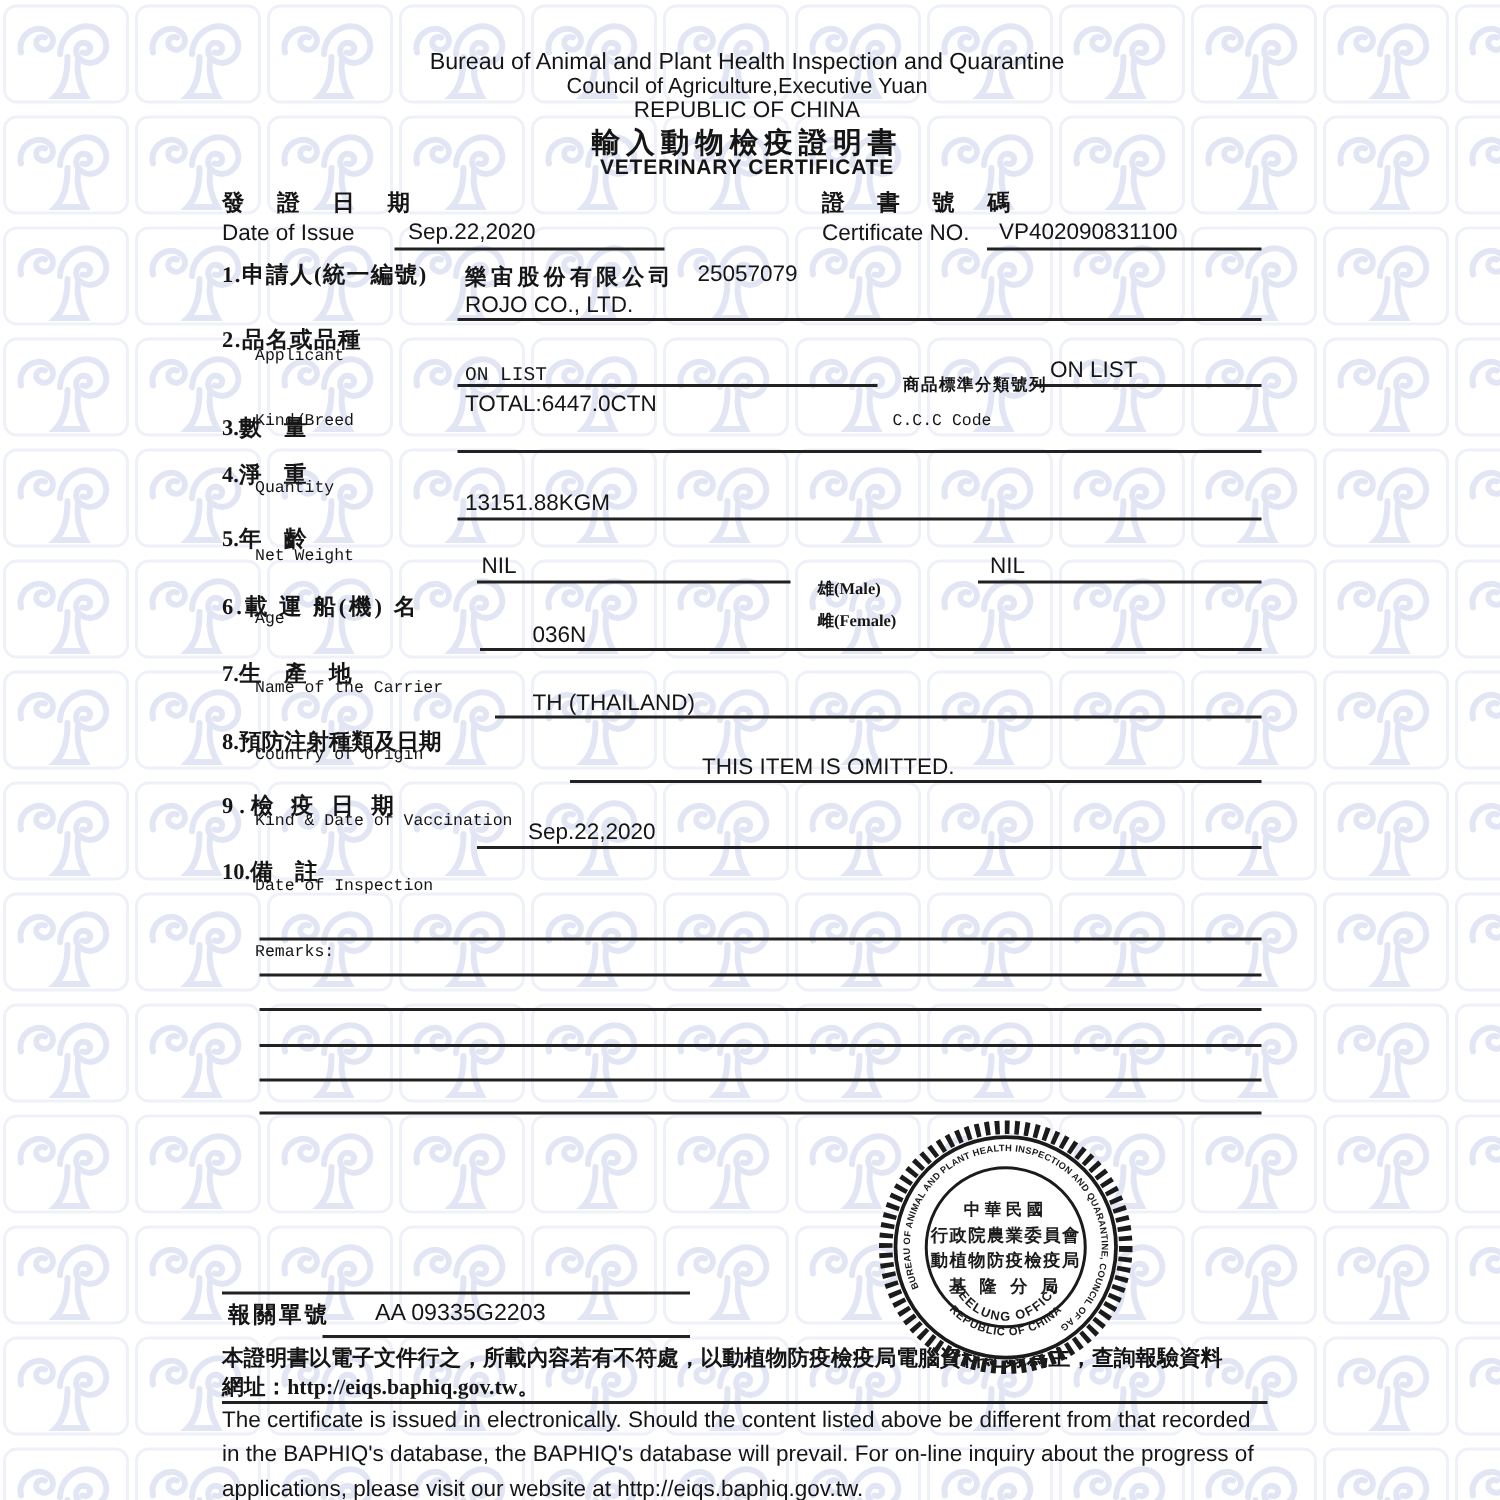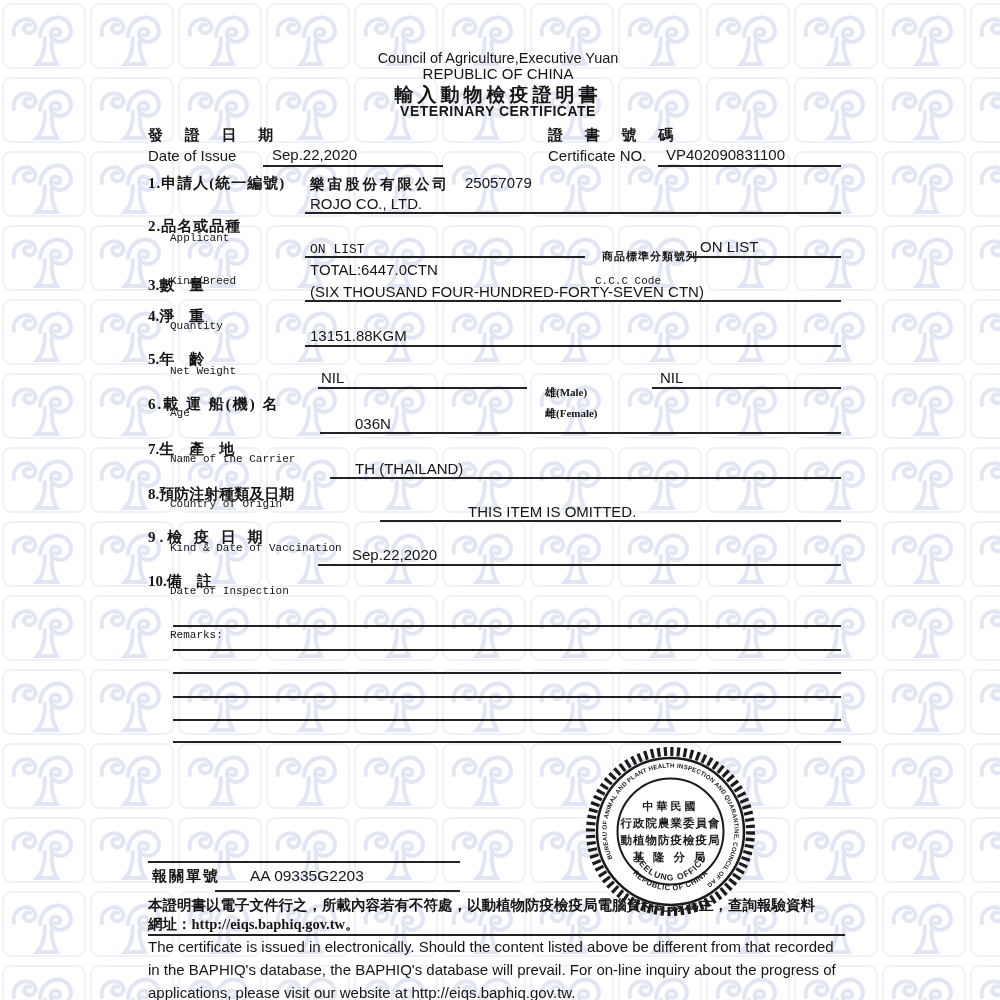--- a/index.html
+++ b/index.html
@@ -27,20 +27,21 @@
         <g fill="none" stroke="#e2e6f4" stroke-width="4" stroke-linecap="round">
           <path d="M14 35 C11 22 27 14 34 23 C38 29 32 36 26 32 C22 29 25 23 30 25"></path>
           <path d="M40 36 C41 17 64 11 70 26 C74 37 63 46 54 40 C48 36 51 26 58 29 C62 31 60 37 55 35"></path>
           <path d="M45 38 C45 50 43 58 37 64 L57 64 C53 57 51 48 52 40"></path>
         </g>
       </pattern>
     </defs>
     <rect width="1000" height="1000" fill="url(#wmpat)"></rect>
   </svg>
 
+  <div class="hdr sans" style="top:33px;font-size:15.5px;">Bureau of Animal and Plant Health Inspection and Quarantine</div>
   <div class="hdr sans" style="top:50px;font-size:14.5px;">Council of Agriculture,Executive Yuan</div>
   <div class="hdr sans" style="top:65px;font-size:15px;">REPUBLIC OF CHINA</div>
   <div class="hdr zh" style="top:82px;font-size:19px;letter-spacing:4px;">輸入動物檢疫證明書</div>
   <div class="hdr sans" style="top:103px;font-size:14px;font-weight:700;letter-spacing:0.5px;">VETERINARY CERTIFICATE</div>
 
   <div class="abs zh fs15" style="left:148px;top:126px;letter-spacing:9px;">發 證 日 期</div>
   <div class="abs zh fs15" style="left:548px;top:126px;letter-spacing:9px;">證 書 號 碼</div>
   <div class="abs sans fs15" style="left:148px;top:147px;">Date of Issue</div>
   <div class="abs sans fs15" style="left:272px;top:146px;">Sep.22,2020</div>
   <div class="rule" style="left:263px;top:165px;width:180px;"></div>
@@ -60,21 +61,20 @@
   <div class="abs mono fs14" style="left:170px;top:239px;">Kind/Breed</div>
   <div class="abs mono" style="left:310px;top:242px;font-size:13px;">ON LIST</div>
   <div class="rule" style="left:305px;top:256px;width:280px;"></div>
   <div class="abs mono fs14" style="left:595px;top:239px;">C.C.C Code</div>
   <div class="abs sans fs15" style="left:700px;top:238px;">ON LIST</div>
   <div class="rule" style="left:690px;top:256px;width:151px;"></div>
 
   <div class="abs zh fs15" style="left:148px;top:276px;">3.數　量</div>
   <div class="abs sans fs15" style="left:310px;top:261px;">TOTAL:6447.0CTN</div>
   <div class="abs mono fs14" style="left:170px;top:284px;">Quantity</div>
-  <div class="abs sans fs15" style="left:310px;top:283px;">(SIX THOUSAND FOUR-HUNDRED-FORTY-SEVEN CTN)</div>
   <div class="rule" style="left:305px;top:300px;width:536px;"></div>
 
   <div class="abs zh fs15" style="left:148px;top:307px;">4.淨　重</div>
   <div class="abs mono fs14" style="left:170px;top:329px;">Net Weight</div>
   <div class="abs sans fs15" style="left:310px;top:327px;">13151.88KGM</div>
   <div class="rule" style="left:305px;top:345px;width:536px;"></div>
 
   <div class="abs zh fs15" style="left:148px;top:350px;">5.年　齡</div>
   <div class="abs zh fs14" style="left:545px;top:349px;">雄(Male)</div>
   <div class="abs mono fs14" style="left:170px;top:371px;">Age</div>

